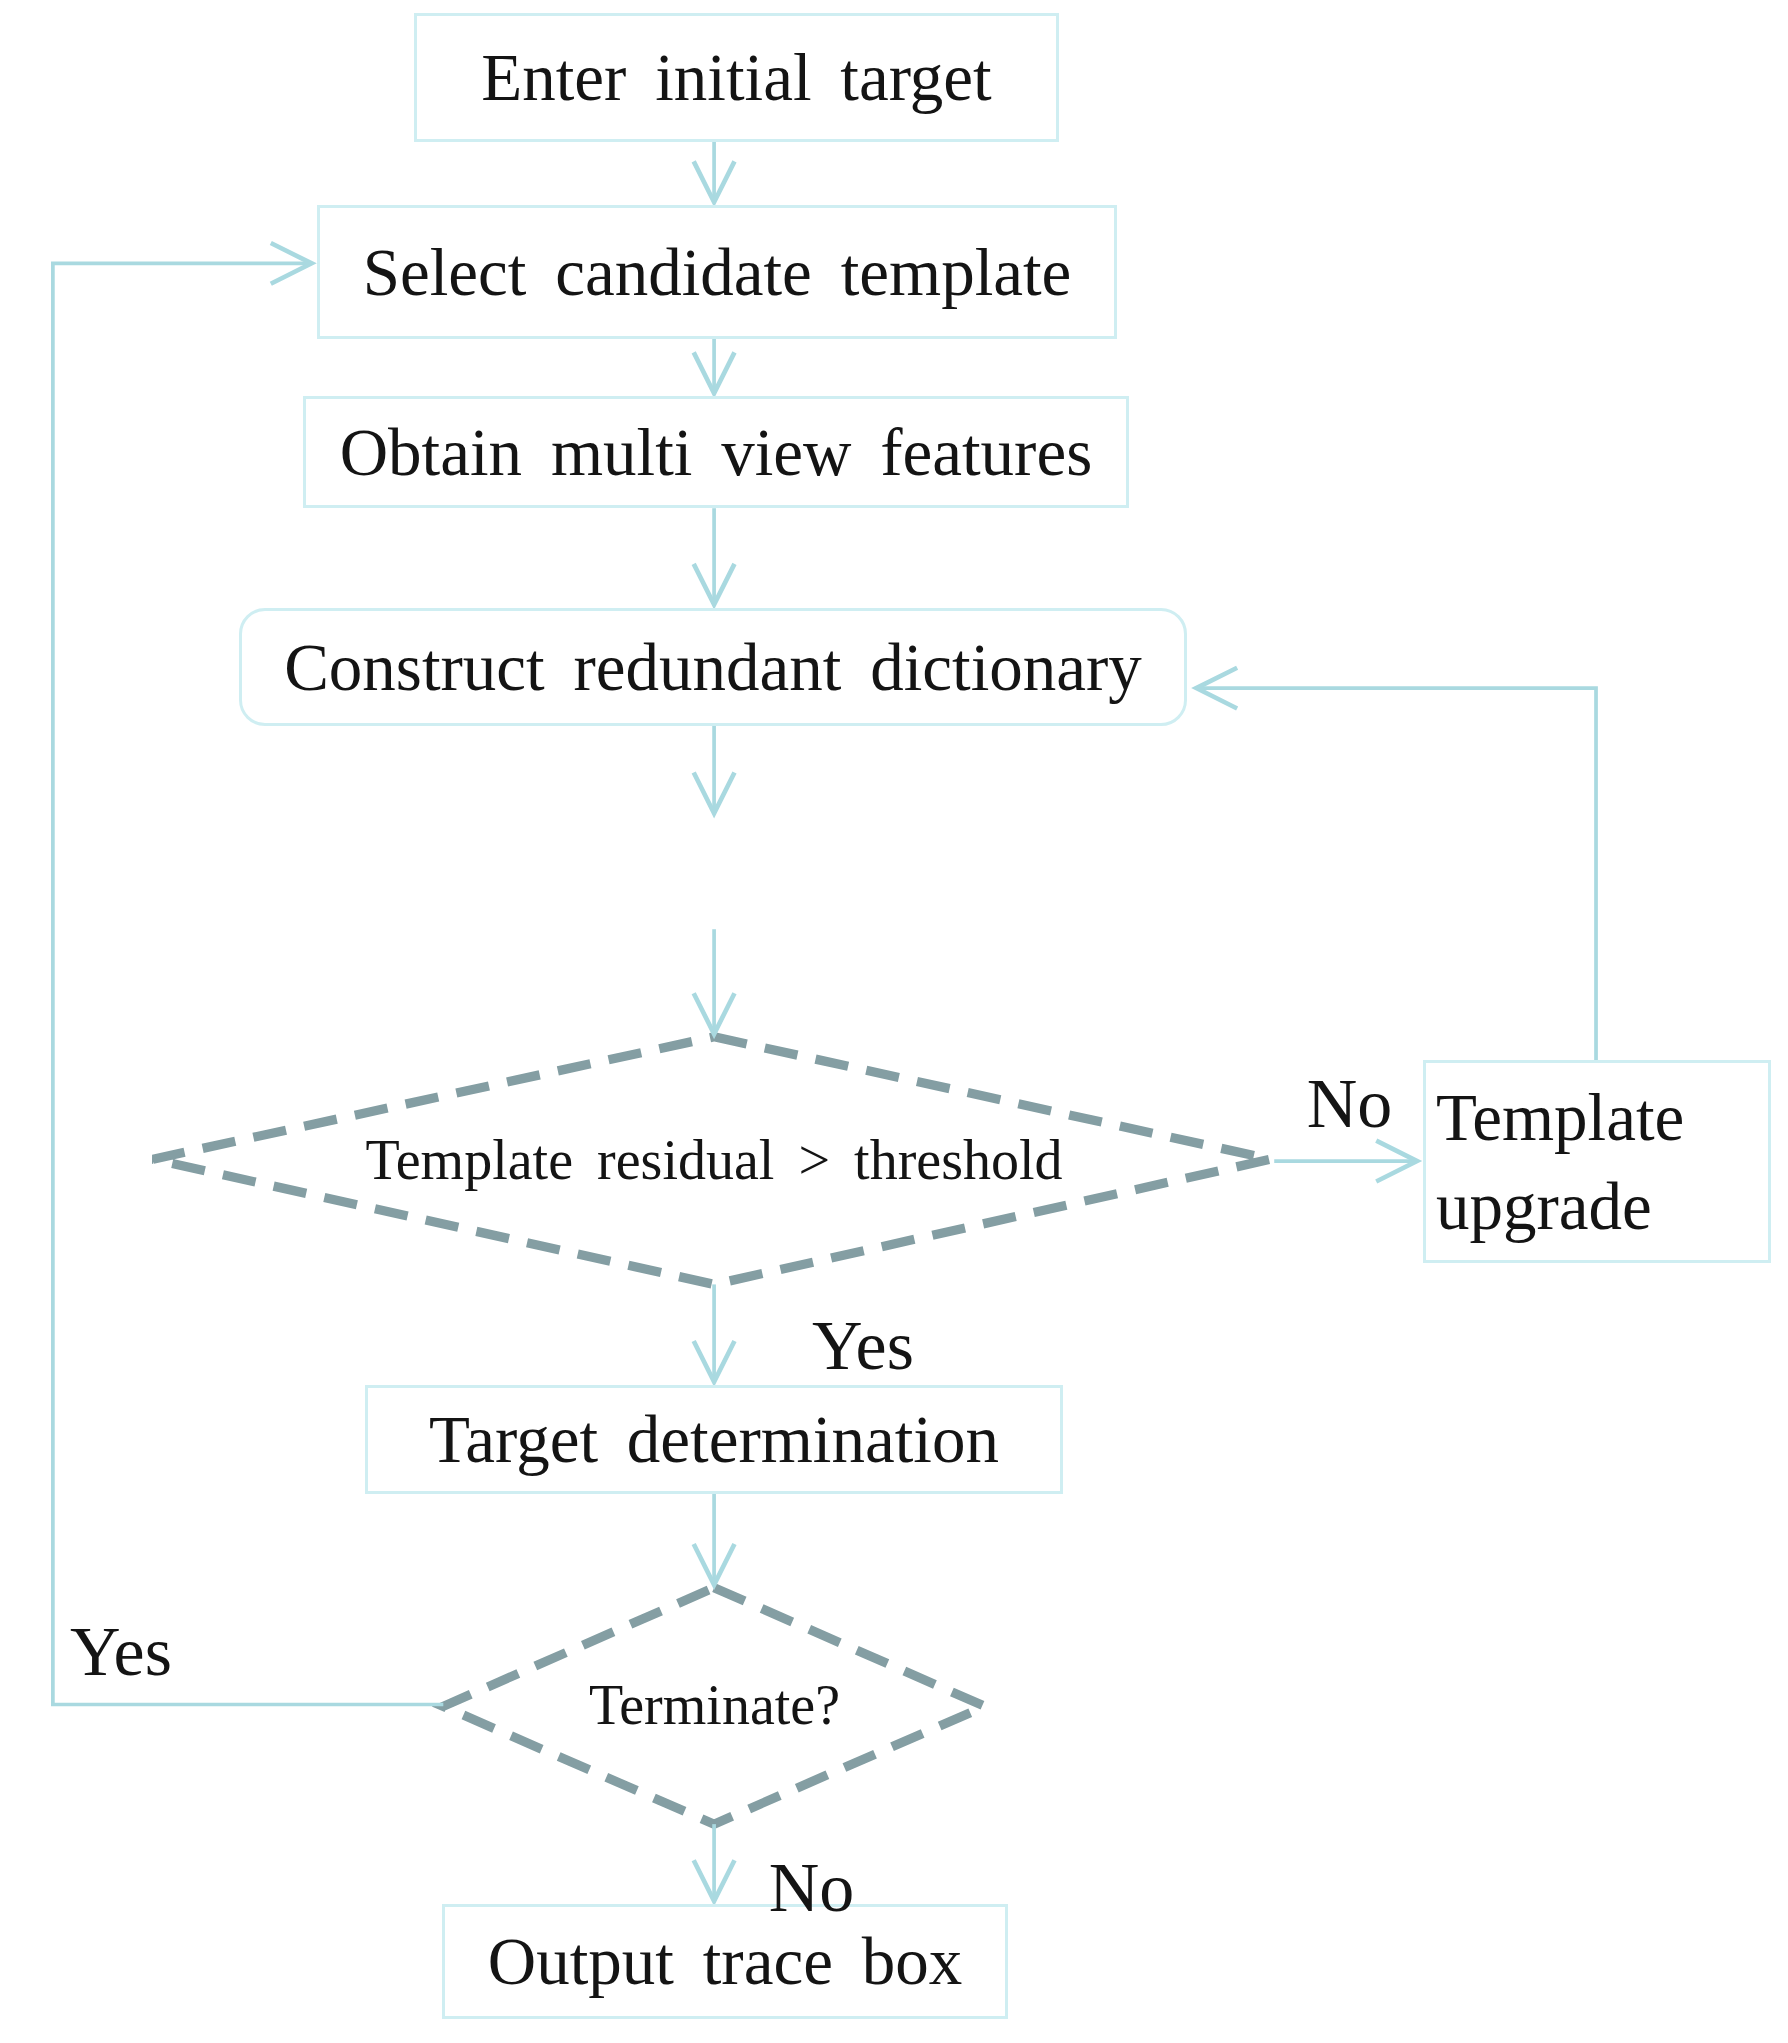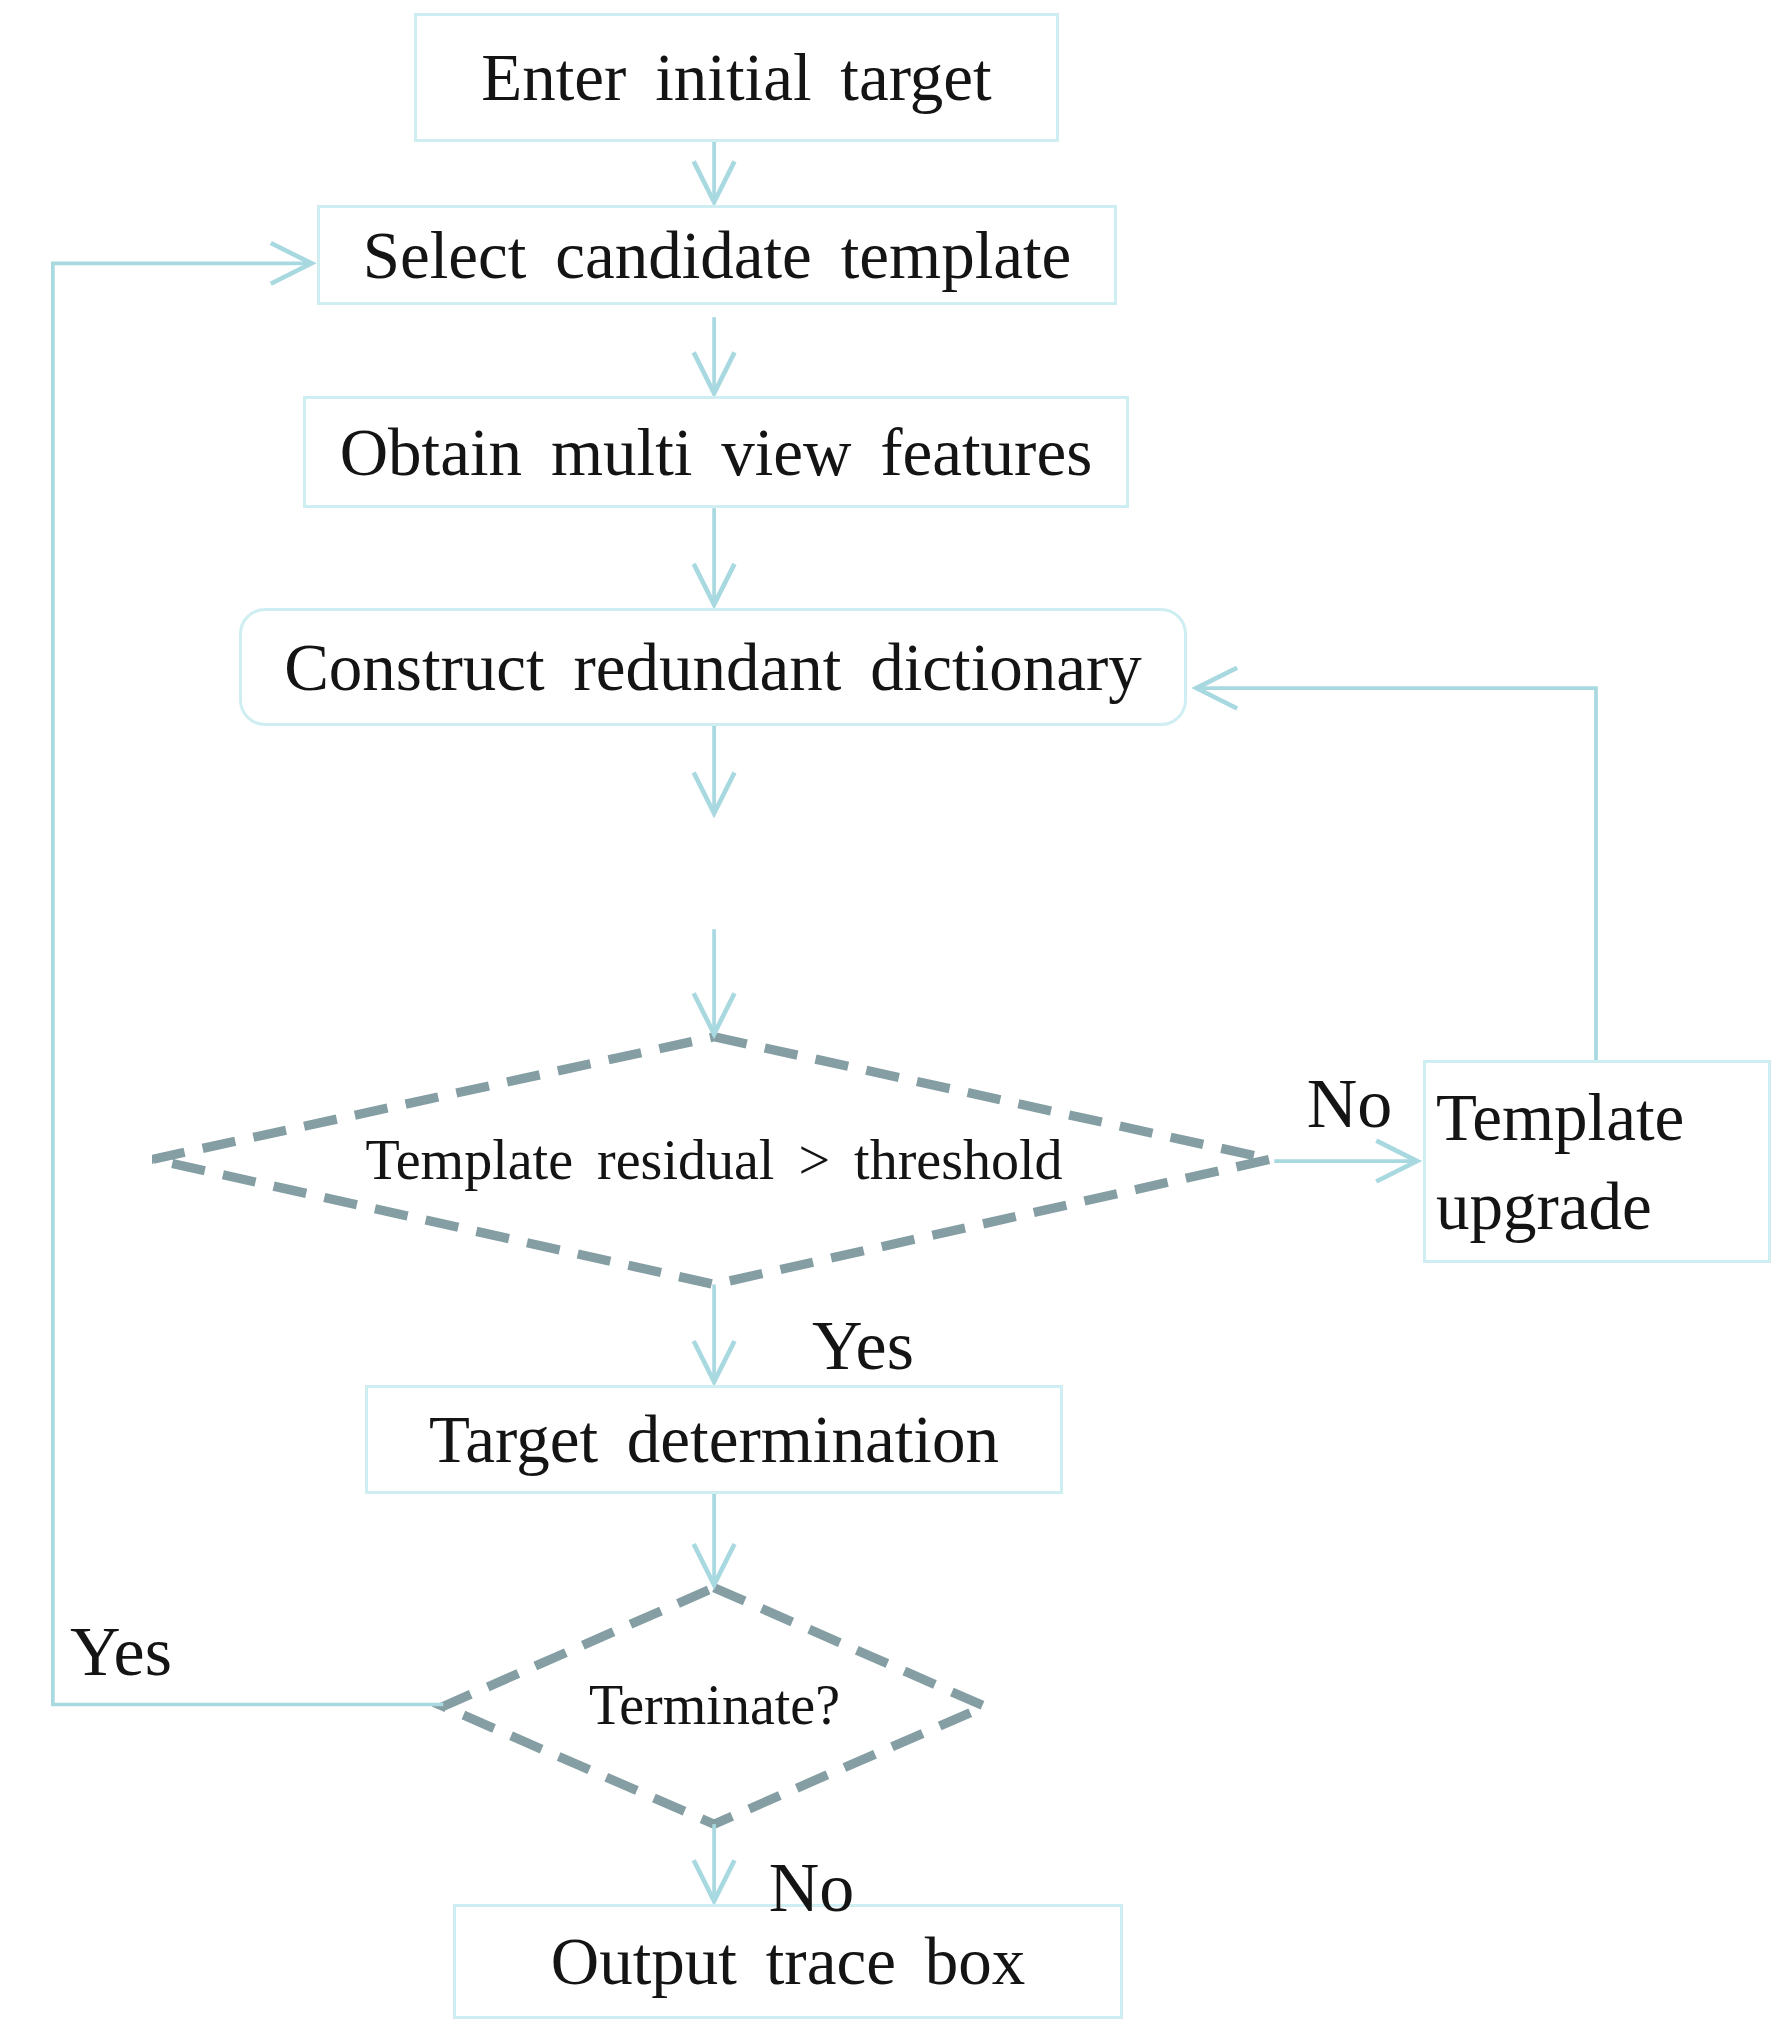--- a/index.html
+++ b/index.html
@@ -81,32 +81,32 @@
 
     <path class="line" d="M1374,1252 L1528,1252" marker-end="url(#ah)"></path>
 
     <path class="line" d="M1721,1143 L1721,742 L1290,742" marker-end="url(#ah)"></path>
 
     <path class="line" d="M478,1838 L57,1838 L57,284 L336,284" marker-end="url(#ah)"></path>
   </svg>
 
   <div class="box" style="left:394px;top:13px;width:645px;height:129px;margin-left:20px;">Enter initial target</div>
 
-  <div class="box" style="left:317px;top:205px;width:800px;height:100px;">Select candidate template</div>
+  <div class="box" style="left:317px;top:205px;width:800px;height:134px;">Select candidate template</div>
 
   <div class="box" style="left:303px;top:396px;width:826px;height:112px;">Obtain multi view features</div>
 
   <div class="box" style="left:239px;top:608px;width:948px;height:118px;border-radius:26px;">Construct redundant dictionary</div>
 
 
   <div class="box multiline" style="left:1423px;top:1060px;width:348px;height:203px;">Template upgrade</div>
 
   <div class="box" style="left:365px;top:1385px;width:698px;height:109px;">Target determination</div>
 
-  <div class="box" style="left:453px;top:1904px;width:670px;height:115px;">Output trace box</div>
+  <div class="box" style="left:442px;top:1904px;width:566px;height:115px;">Output trace box</div>
 
   <div class="dlabel" style="left:199px;top:1108px;width:1030px;height:104px;">Template residual &gt; threshold</div>
 
   <div class="dlabel" style="left:436px;top:1653px;width:557px;height:104px;text-align:right;">Terminate?</div>
 
   <div class="flabel" style="left:1280px;top:1057px;width:139px;height:93px;">No</div>
 
   <div class="flabel" style="left:784px;top:1299px;width:158px;height:93px;">Yes</div>
 
   <div class="flabel" style="left:42px;top:1605px;width:158px;height:93px;">Yes</div>

